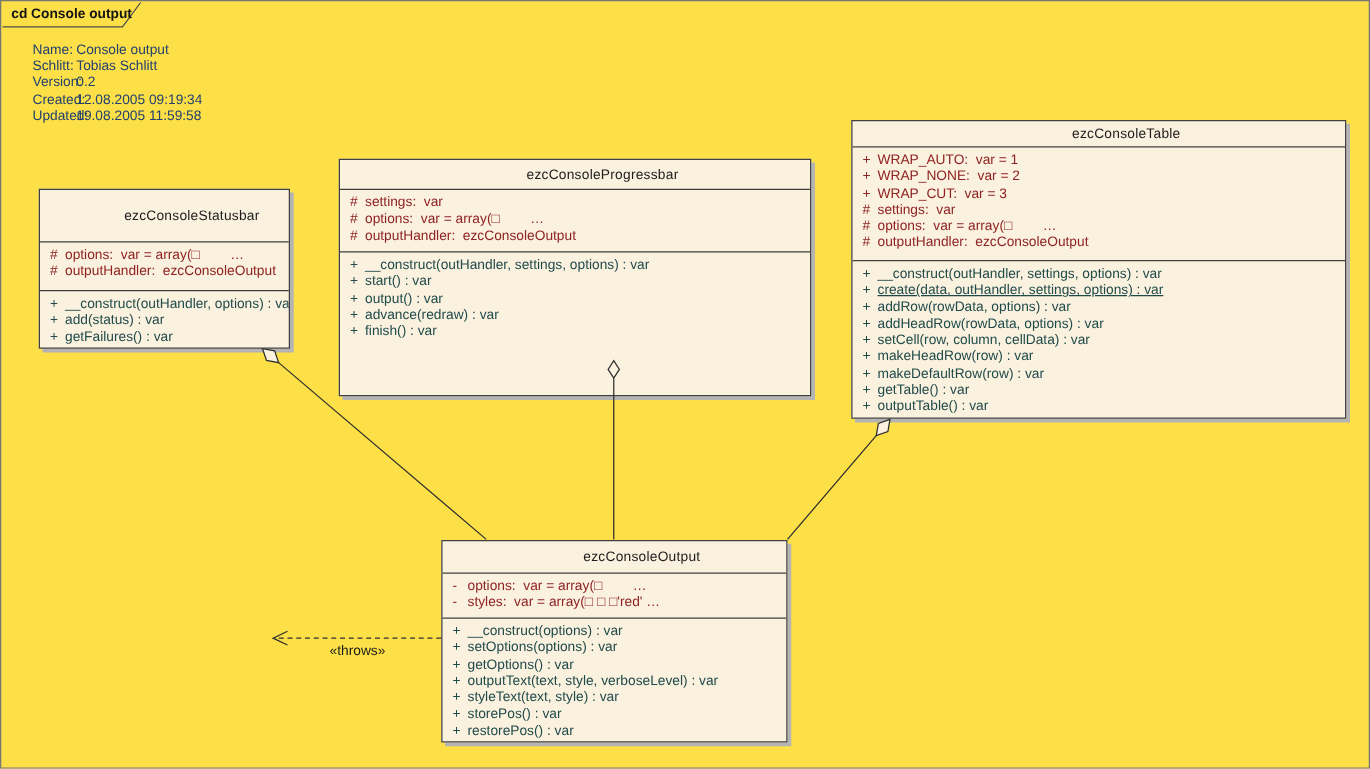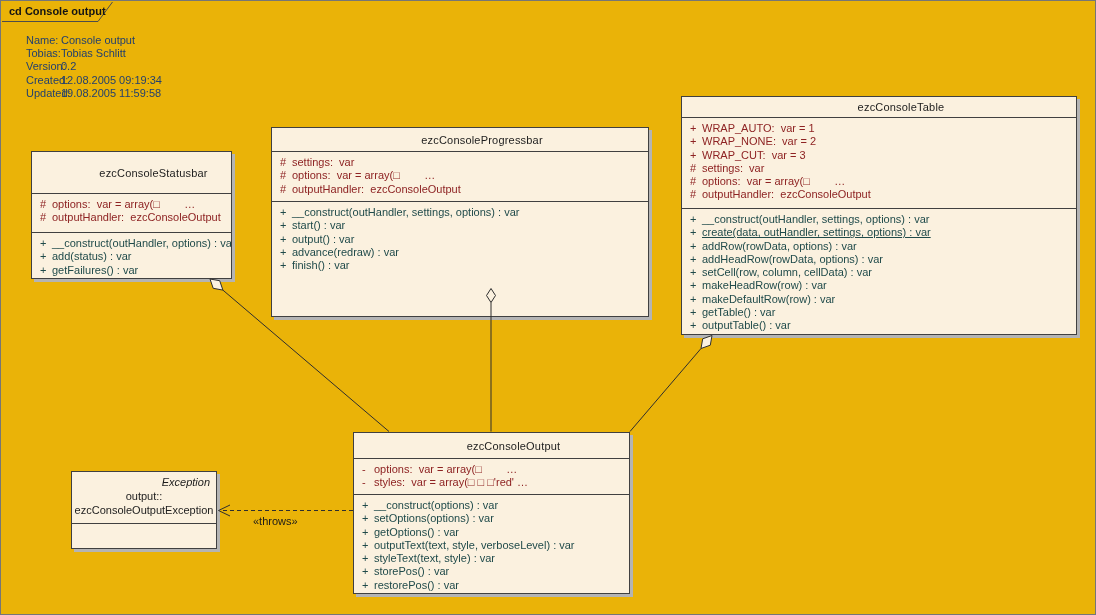--- a/index.html
+++ b/index.html
@@ -1,19 +1,19 @@
 <!DOCTYPE html>
 <html><head>
 <meta charset="utf-8">
 <style>
   * { margin:0; padding:0; box-sizing:border-box; }
   html,body { background:#fff; }
   #canvas {
     position:relative; width:1096px; height:615px;
-    background:#eab308; border:1px solid #767676; overflow:hidden;
+    background:#fde047; border:1px solid #767676; overflow:hidden;
     font-family:"Liberation Sans", sans-serif; font-size:11px; color:#1d1d1d;
   }
   
   #tab-label { position:absolute; left:8px; top:4px; font-weight:bold; color:#141414; }
   
   #meta { position:absolute; left:25px; top:33px; color:#24406d; }
   .meta-row { display:flex; line-height:13.2px; }
   .meta-row .ml { width:35px; flex:none; }
   
   .clsbox {
@@ -32,39 +32,39 @@
   .a .vis, .a .txt { color:#8e2323; }
   .m .vis, .m .txt { color:#1f4a4a; }
   .static .txt { text-decoration:underline; }
   
   .exc-top { flex:none; height:51px; padding-top:3px; }
   .stereo { text-align:right; padding-right:6px; font-style:italic; line-height:14px; }
   .ename { text-align:center; line-height:14px; }
   .exc-empty { flex:1; border-top:1px solid #404040; }
   
   #wires { position:absolute; left:0; top:0; width:1096px; height:615px; z-index:2; pointer-events:none; }
-  #throws-label { position:absolute; left:252px; top:514px; width:66px; color:#1a1a1a; z-index:2; }
+  #throws-label { position:absolute; left:252px; top:514px; width:66px; text-align:center; color:#1a1a1a; z-index:2; }
 </style>
 </head>
 <body>
 
 <div id="canvas">
 
   <svg width="1096" height="615" style="position:absolute;left:0;top:0;z-index:0">
     <path d="M1,20.5 L97,20.5 L111.5,1" fill="none" stroke="#4c4c4c" stroke-width="1"></path>
   </svg>
   <div id="tab-label">cd Console output</div>
 
   <div id="meta">
     <div class="meta-row">
         <span class="ml">Name:</span>
         <span>Console output</span>
       </div>
     <div class="meta-row">
-        <span class="ml">Tobias:</span>
+        <span class="ml">Schlitt:</span>
         <span>Tobias Schlitt</span>
       </div>
     <div class="meta-row">
         <span class="ml">Version:</span>
         <span>0.2</span>
       </div>
     <div class="meta-row">
         <span class="ml">Created:</span>
         <span>12.08.2005 09:19:34</span>
       </div>
@@ -137,28 +137,20 @@
       <div class="row m"><span class="vis">+</span><span class="txt">__construct(options) : var</span></div>
       <div class="row m"><span class="vis">+</span><span class="txt">setOptions(options) : var</span></div>
       <div class="row m"><span class="vis">+</span><span class="txt">getOptions() : var</span></div>
       <div class="row m"><span class="vis">+</span><span class="txt">outputText(text, style, verboseLevel) : var</span></div>
       <div class="row m"><span class="vis">+</span><span class="txt">styleText(text, style) : var</span></div>
       <div class="row m"><span class="vis">+</span><span class="txt">storePos() : var</span></div>
       <div class="row m"><span class="vis">+</span><span class="txt">restorePos() : var</span></div>
     </div>
   </div>
 
-  <div class="clsbox" style="left:70px;top:470px;width:146px;height:78px">
-    <div class="exc-top">
-      <div class="stereo">Exception</div>
-      <div class="ename">output::</div>
-      <div class="ename">ezcConsoleOutputException</div>
-    </div>
-    <div class="exc-empty"></div>
-  </div>
 
   <svg id="wires">
 
     <polygon points="209,278 212.2,287.3 221.9,289.1 218.7,279.7" fill="#fbf1df" stroke="#2e2e2e" stroke-width="1"></polygon>
     <line x1="221.9" y1="289.1" x2="388" y2="430.5" stroke="#2e2e2e" stroke-width="1"></line>
 
     <polygon points="490,287.5 494.5,294.5 490,301.5 485.5,294.5" fill="#fbf1df" stroke="#2e2e2e" stroke-width="1"></polygon>
     <line x1="490" y1="301.5" x2="490" y2="430.5" stroke="#2e2e2e" stroke-width="1"></line>
 
     <polygon points="711,334.5 701.7,337.8 700,347.5 709.3,344.2" fill="#fbf1df" stroke="#2e2e2e" stroke-width="1"></polygon>

